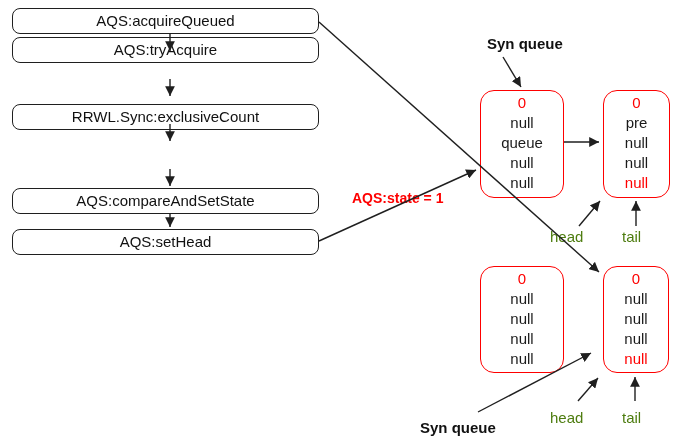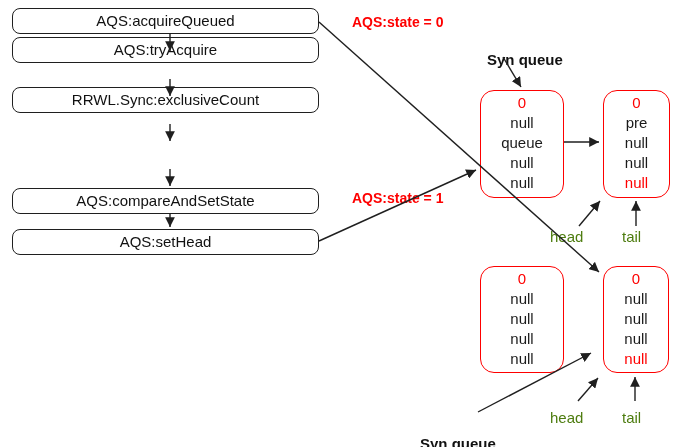--- a/index.html
+++ b/index.html
@@ -52,21 +52,20 @@
     font-weight:bold;
     color:var(--accent-red);
     white-space:nowrap;
   }
   .queue-label{
     position:absolute;
     font-size:15px;
     font-weight:bold;
     color:#111;
     white-space:nowrap;
-    margin-top:16px;
   }
   .ht-label{
     position:absolute;
     font-size:15px;
     color:#4d7c0f;
     white-space:nowrap;
   }
   svg.overlay{
     position:absolute;
     left:0;top:0;
@@ -78,25 +77,24 @@
   }
   svg.overlay .ah{fill:var(--line-black);}
 </style>
 </head>
 <body>
 
 <div class="canvas">
 
   <div class="flowbox" style="top:8px">AQS:acquireQueued</div>
   <div class="flowbox" style="top:37px">AQS:tryAcquire</div>
-  <div class="flowbox" style="top:87px">RRWL.Sync:exclusiveCount</div>
+  <div class="flowbox" style="top:104px">RRWL.Sync:exclusiveCount</div>
   <div class="flowbox" style="top:188px">AQS:compareAndSetState</div>
   <div class="flowbox" style="top:229px">AQS:setHead</div>
 
-  <div class="state-label" style="left:352px;top:14px">AQS:state = 0</div>
   <div class="state-label" style="left:352px;top:190px">AQS:state = 1</div>
 
   <div class="queue-label" style="left:487px;top:35px">Syn queue</div>
   <div class="queue-label" style="left:420px;top:419px">Syn queue</div>
 
   <div class="node" style="left:480px;top:90px;width:84px;height:108px">
     <div class="nrow red">0</div>
     <div class="nrow">null</div>
     <div class="nrow">queue</div>
     <div class="nrow">null</div>

